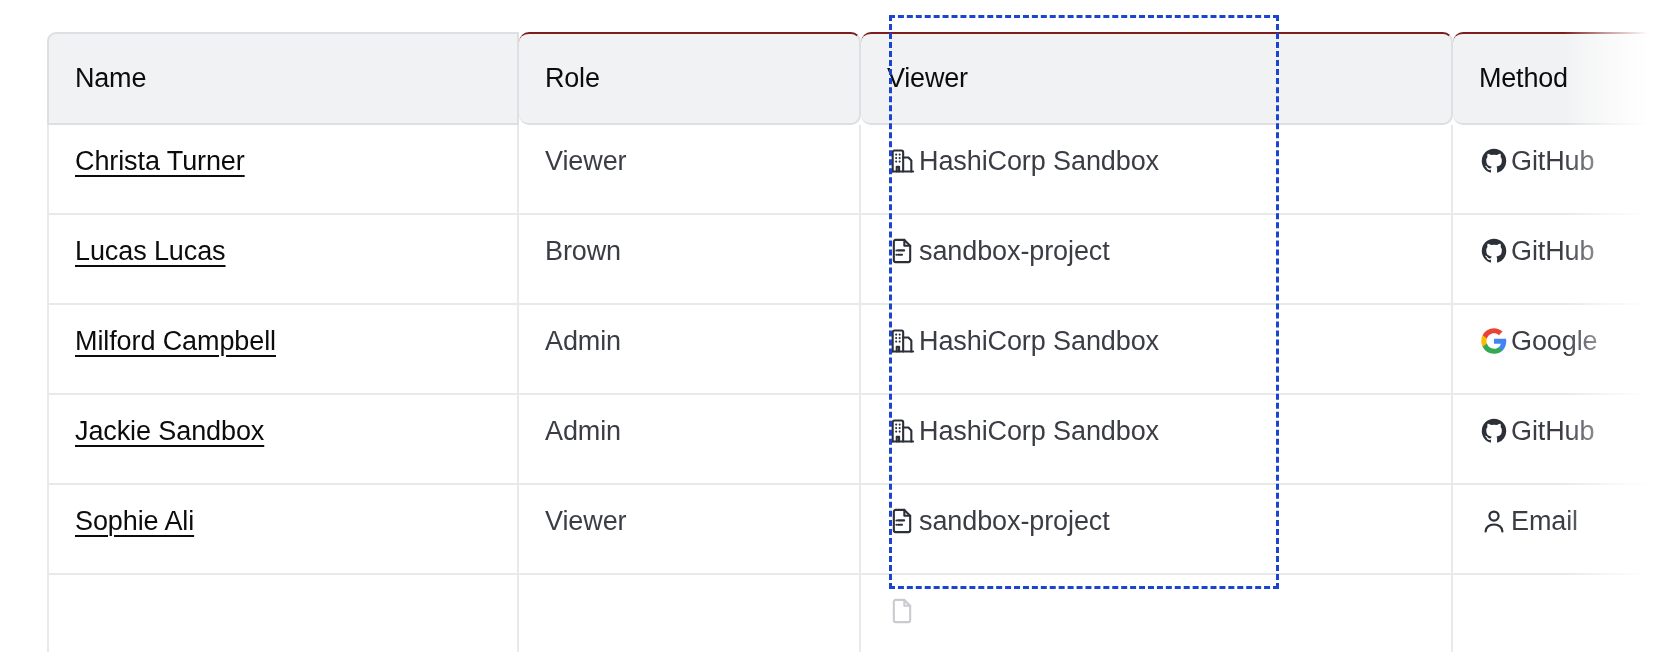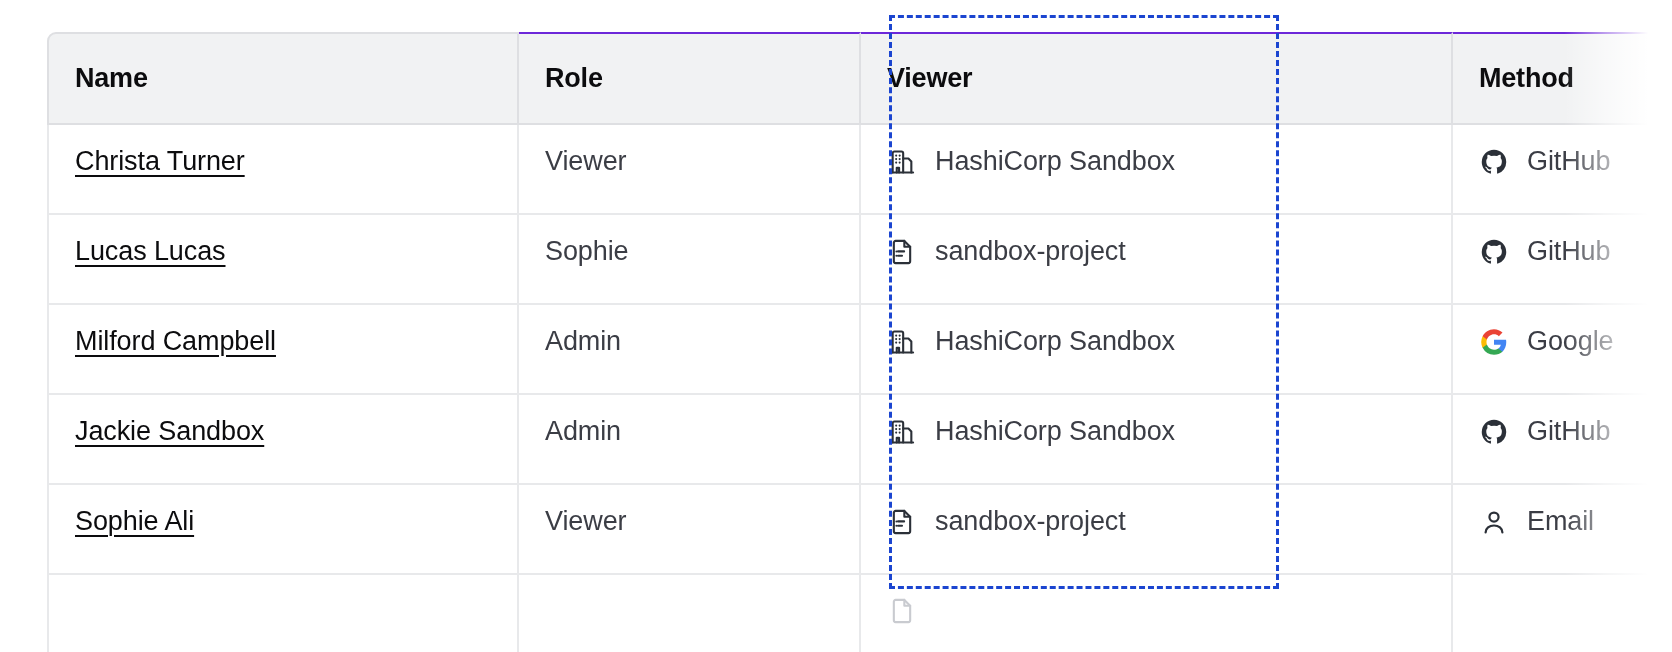--- a/index.html
+++ b/index.html
@@ -43,34 +43,34 @@
   .col-method { width: 294px; }
 
   
   thead th {
     background: #F1F2F3;
     height: 93px;
     padding: 0 0 0 26px;
     text-align: left;
     vertical-align: middle;
     font-size: 27px;
-    font-weight: bold;
+    font-weight: normal;
     color: #0C0C0E;
     letter-spacing: -0.2px;
     border-bottom: 2px solid #DEDFE2;
     border-right: 2px solid #DEDFE2;
     white-space: nowrap;
   }
   thead th:last-child { border-right: none; }
   thead th.first {
     border-left: 2px solid #DEDFE2;
     border-top: 2px solid #DEDFE2;
     border-top-left-radius: 9px;
   }
-  thead th.top { border-top: 2px solid #6d28d9; }
+  thead th.top { border-top: 2px solid #7f1d1d; border-radius: 10px; }
 
   
   tbody td {
     height: 90px;
     padding: 0 0 16px 26px;
     vertical-align: middle;
     font-size: 27px;
     color: #3B3D45;
     border-bottom: 2px solid #E8E9EB;
     border-right: 2px solid #E8E9EB;
@@ -85,22 +85,22 @@
     color: #0C0C0E;
     font-size: 27px;
     text-decoration: underline;
     text-underline-offset: 5px;
     text-decoration-thickness: 2px;
     cursor: pointer;
   }
 
   .cell-inline {
     display: flex;
-    align-items: flex-end;
-    gap: 18px;
+    align-items: flex-start;
+    gap: 2px;
   }
   .cell-inline .glyph {
     flex: 0 0 auto;
     display: inline-flex;
     align-items: center;
     justify-content: center;
     width: 30px;
     height: 30px;
   }
 
@@ -179,21 +179,21 @@
               </span>
               <span>GitHub</span>
             </span>
           </td>
         </tr>
 
         <tr>
           <td class="first">
             <span class="name-link">Lucas Lucas</span>
           </td>
-          <td>Sophie</td>
+          <td>Brown</td>
           <td>
             <span class="cell-inline">
               <span class="glyph">
                 <svg width="28" height="28" viewBox="0 0 24 24" fill="none" stroke="#2B3038" stroke-width="1.8" stroke-linecap="round" stroke-linejoin="round">
                   <path d="M14 2.5H6.5A1.5 1.5 0 0 0 5 4v16a1.5 1.5 0 0 0 1.5 1.5h11A1.5 1.5 0 0 0 19 20V7.5L14 2.5Z"></path>
                   <path d="M14 2.5V7.5H19"></path>
                   <path d="M8.6 11.5h5.2M8.6 15.2h3.4"></path>
                   <circle cx="7.2" cy="11.5" r="0.85" fill="#2B3038" stroke="none"></circle>
                   <circle cx="7.2" cy="15.2" r="0.85" fill="#2B3038" stroke="none"></circle>
                 </svg>

